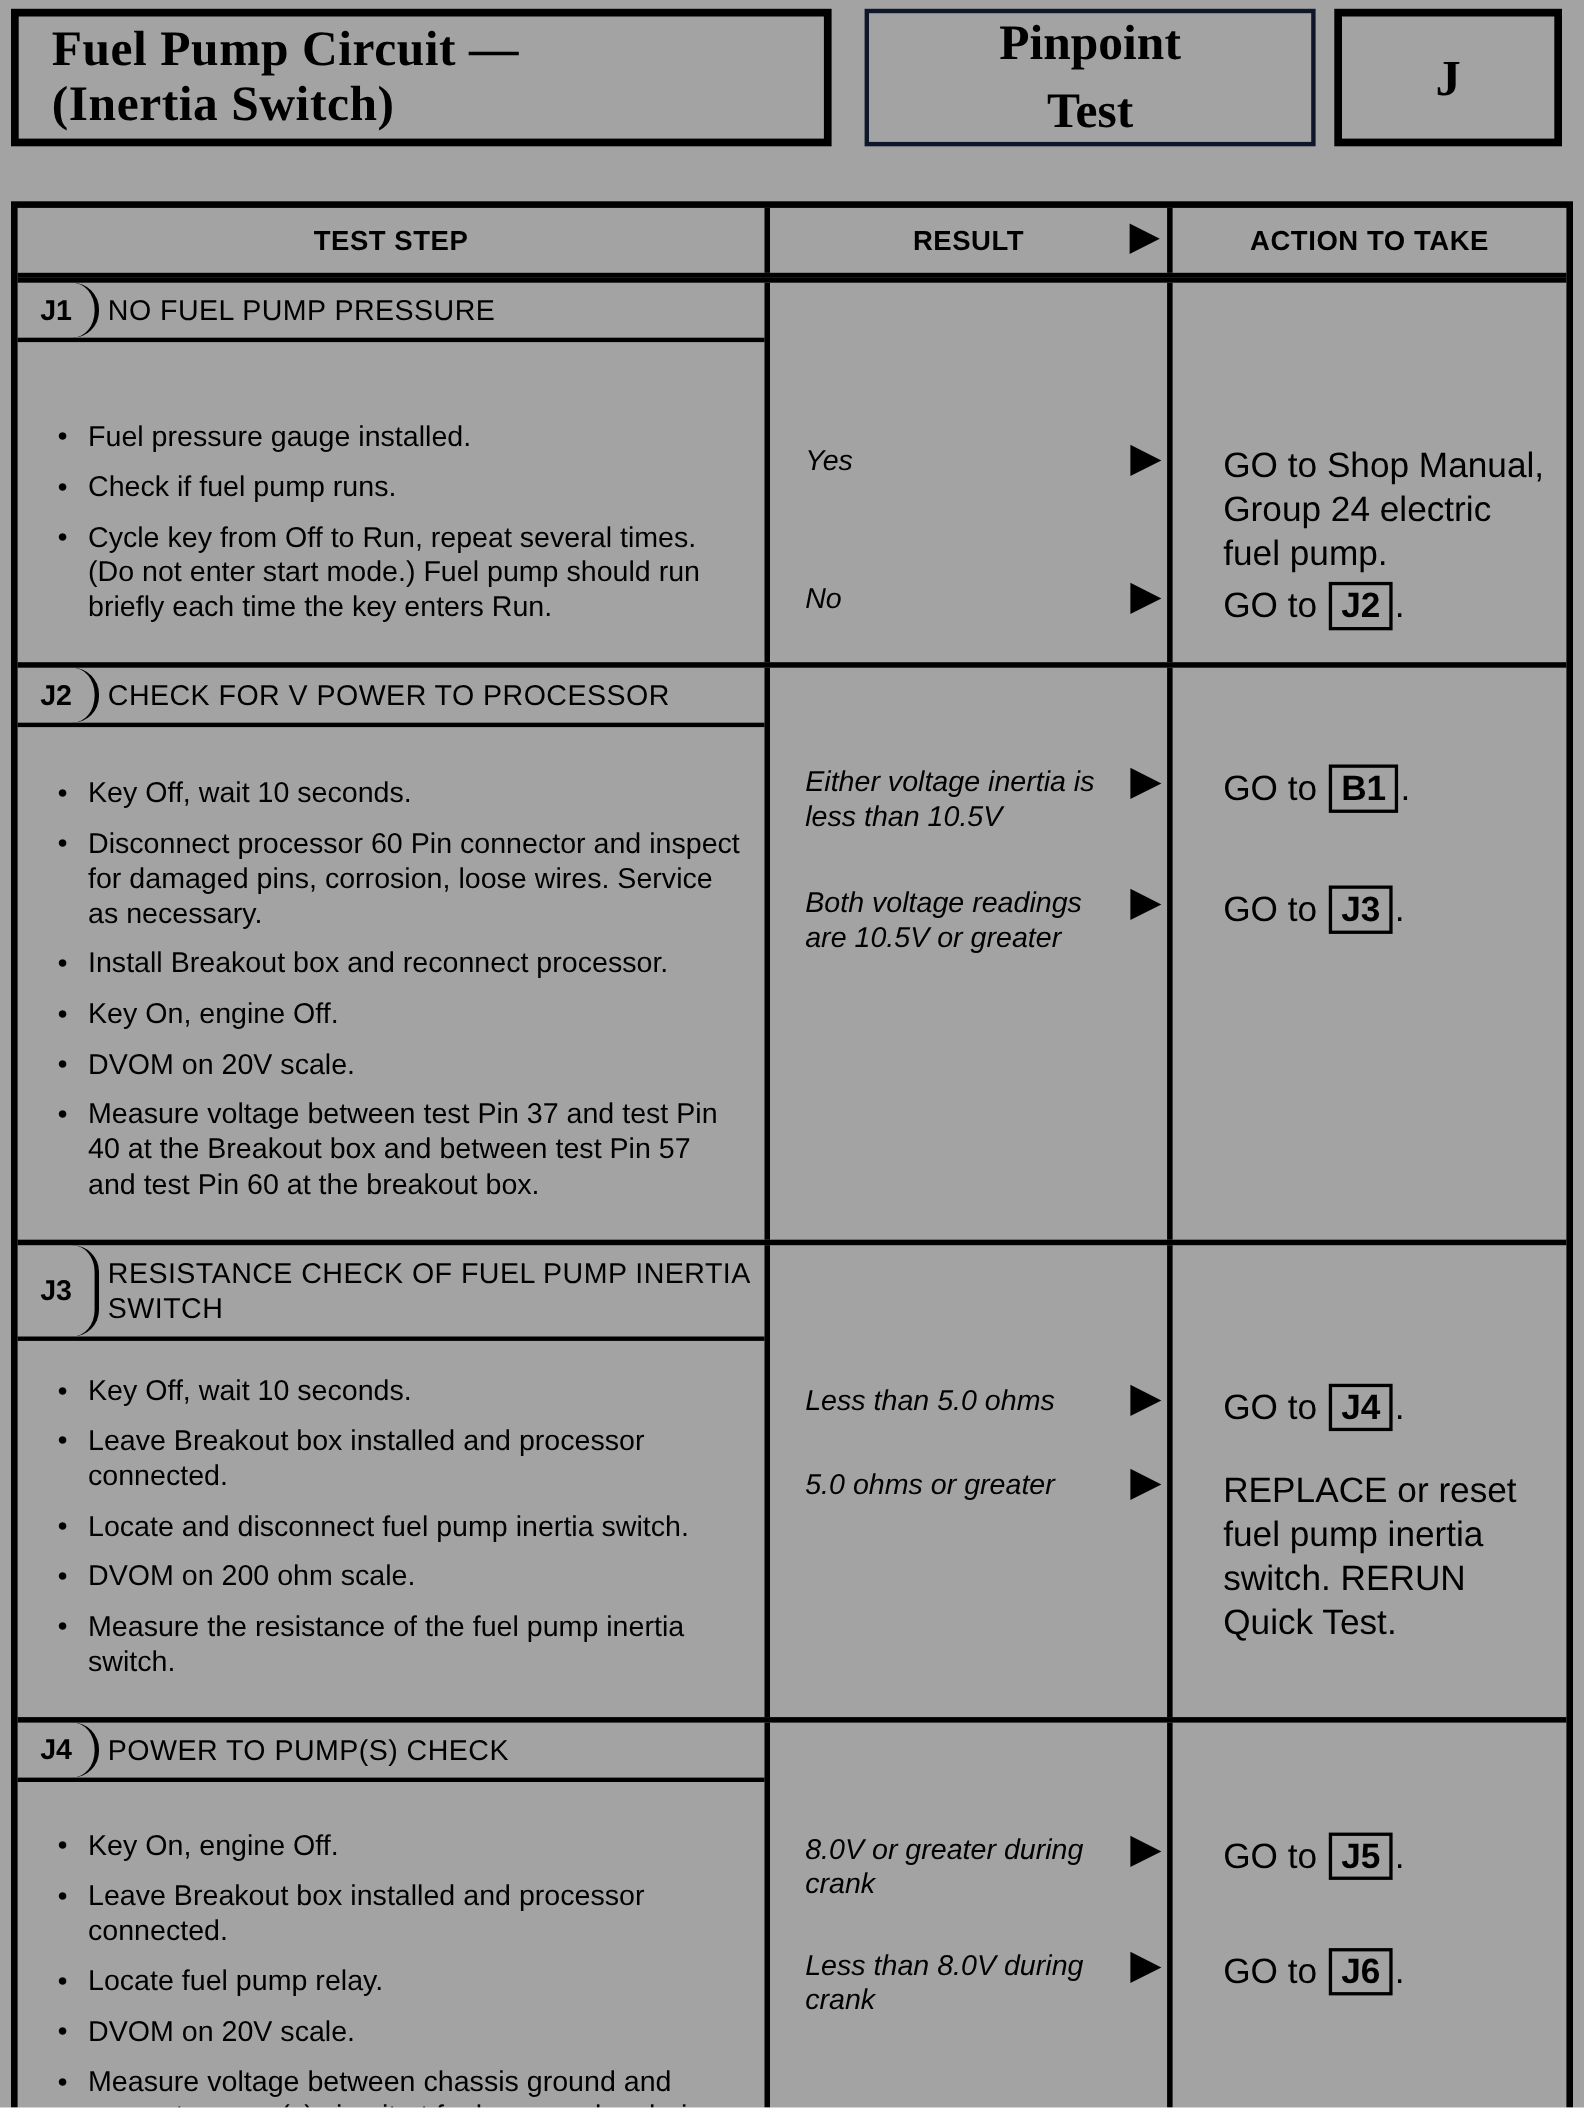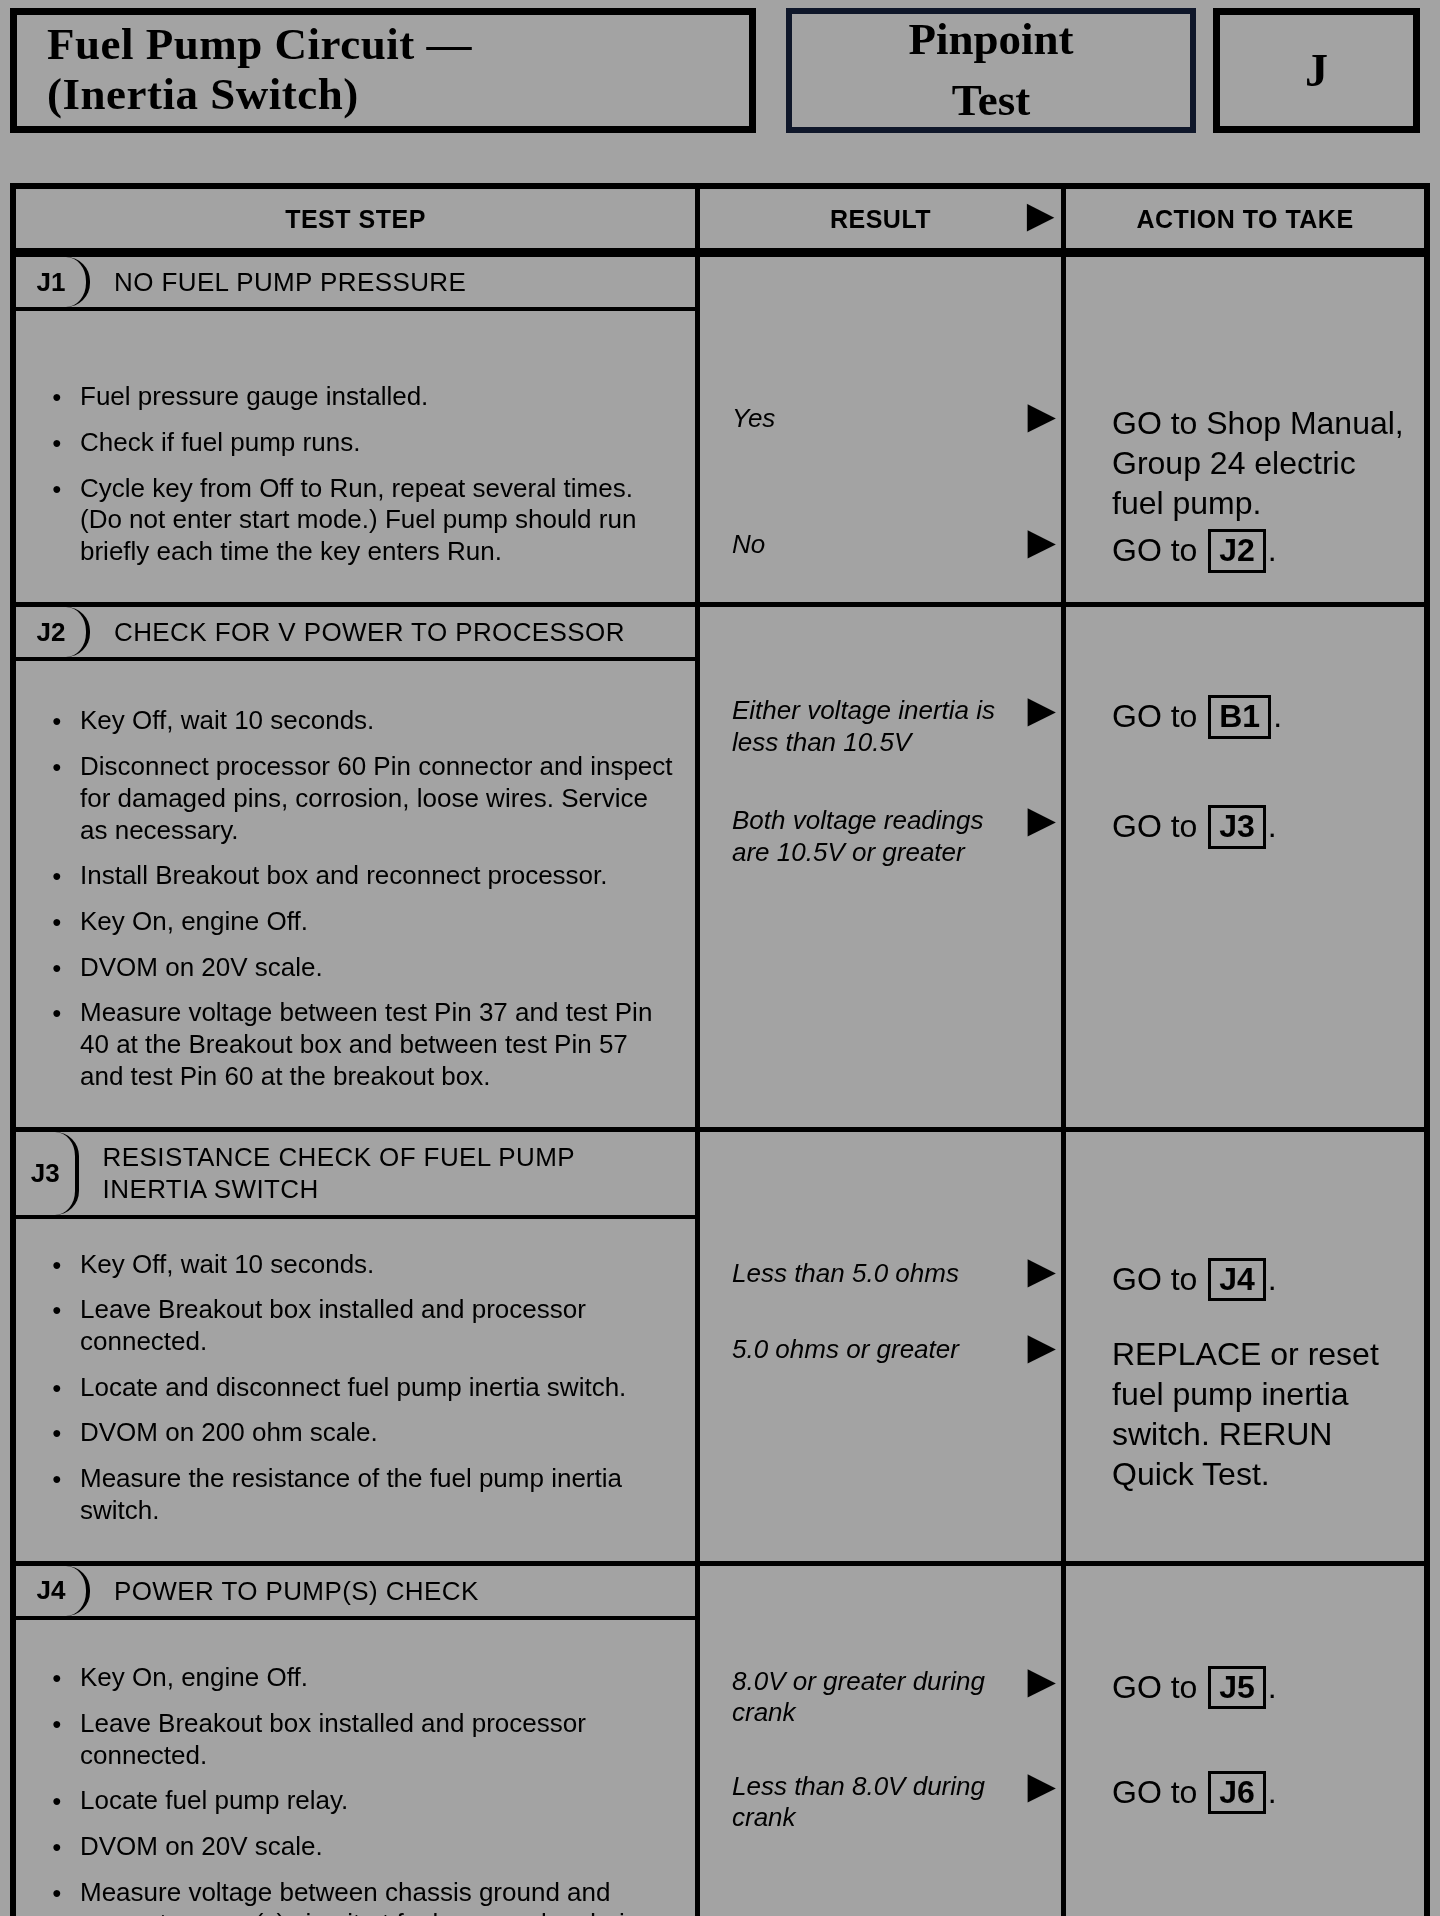--- a/index.html
+++ b/index.html
@@ -9,21 +9,21 @@
     padding:8px 10px; position:relative; overflow:hidden;
   }
   
   .topbar { display:flex; align-items:stretch; }
   .title-box {
     width:746px; border:7px solid #000; box-sizing:border-box;
     padding:4px 0 6px 30px; font-family:"Liberation Serif", serif;
     font-weight:bold; font-size:45px; line-height:1.12; letter-spacing:0.5px;
   }
   .pinpoint-box {
-    width:410px; margin-left:30px; border:6px solid #0f172a; box-sizing:border-box;
+    width:410px; margin-left:30px; border:4px solid #0f172a; box-sizing:border-box;
     font-family:"Liberation Serif", serif; font-weight:bold; font-size:45px;
     line-height:1.1; text-align:center; display:flex; flex-direction:column;
     justify-content:center;
     gap:12px;
   }
   .letter-box {
     width:207px; margin-left:17px; border:7px solid #000; box-sizing:border-box;
     font-family:"Liberation Serif", serif; font-weight:bold; font-size:46px;
     display:flex; align-items:center; justify-content:center;
   }
@@ -55,21 +55,21 @@
   .step-cell { border-right:5px solid #000; }
   .result-cell { border-right:5px solid #000; }
   
   .sec-band { display:flex; border-bottom:4px solid #000; align-items:stretch; }
   .sec-code {
     width:74px; border-right:4px solid #000; box-sizing:border-box;
     display:flex; align-items:center; justify-content:center;
     font-weight:bold; font-size:26px; padding:9px 0;border-radius:24px;
   }
   .sec-title {
-    padding:9px 10px 9px 24px; font-size:26px; letter-spacing:0.4px;
+    padding:9px 10px 9px 8px; font-size:26px; letter-spacing:0.4px;
     line-height:1.25; max-width:585px;
   }
   
   .steps { padding:0 20px 20px 36px; }
   .step { display:flex; margin-bottom:14px; }
   .bullet { flex:none; width:28px; font-size:16px; line-height:1; padding-top:8px; }
   .step-text { font-size:26px; line-height:1.22; max-width:600px; }
   
   .outcome-result {
     position:absolute; left:32px; width:276px; font-size:26px; line-height:1.22;font-style:italic;

